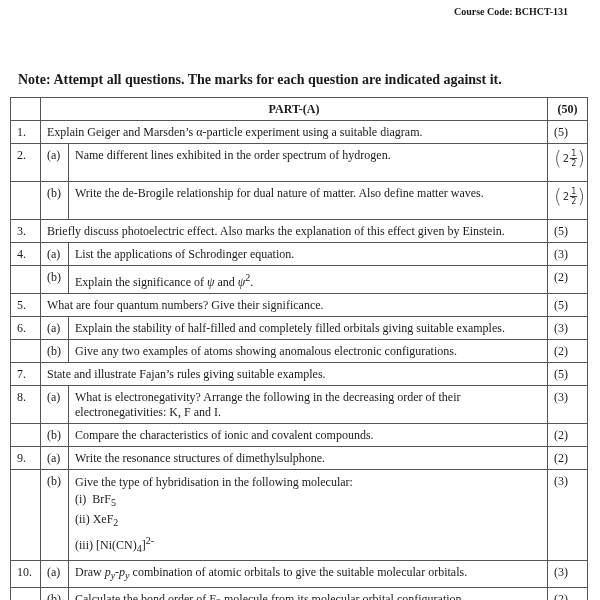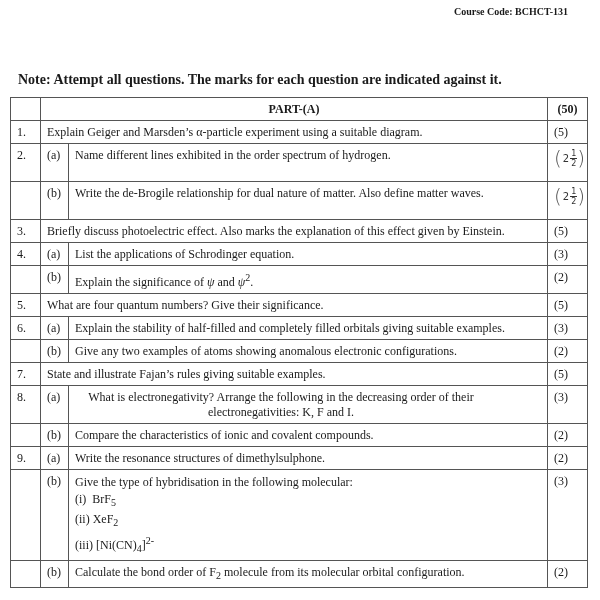--- a/index.html
+++ b/index.html
@@ -154,21 +154,21 @@
 
     <tr class="r">
       <td class="num">7.</td>
       <td colspan="2">State and illustrate Fajan’s rules giving suitable examples.</td>
       <td class="marks">(5)</td>
     </tr>
 
     <tr class="r">
       <td class="num">8.</td>
       <td class="sub">(a)</td>
-      <td style="padding-right:60px;text-align:center;">What is electronegativity? Arrange the following in the decreasing order of their electronegativities: K, F and I.</td>
+      <td style="padding-right:60px;">What is electronegativity? Arrange the following in the decreasing order of their electronegativities: K, F and I.</td>
       <td class="marks">(3)</td>
     </tr>
 
     <tr class="r">
       <td></td>
       <td class="sub">(b)</td>
       <td>Compare the characteristics of ionic and covalent compounds.</td>
       <td class="marks">(2)</td>
     </tr>
 
@@ -184,20 +184,26 @@
       <td class="sub">(b)</td>
       <td>
         <span class="list-item">Give the type of hybridisation in the following molecular:</span>
         <span class="list-item"><span>(i)</span>&nbsp; <span>BrF</span><sub>5</sub></span>
         <span class="list-item"><span>(ii)</span> <span>XeF</span><sub>2</sub></span>
         <span class="list-item"><span>(iii)</span> <span>[Ni(CN)</span><sub>4</sub><span>]</span><sup>2-</sup></span>
       </td>
       <td class="marks">(3)</td>
     </tr>
 
+    <tr class="r">
+      <td class="num">10.</td>
+      <td class="sub">(a)</td>
+      <td><span>Draw </span><i>p</i><sub><i>y</i></sub><span>-</span><i>p</i><sub><i>y</i></sub><span> combination of atomic orbitals to give the suitable molecular orbitals.</span></td>
+      <td class="marks">(3)</td>
+    </tr>
 
     <tr class="r">
       <td></td>
       <td class="sub">(b)</td>
       <td><span>Calculate the bond order of F</span><sub>2</sub><span> molecule from its molecular orbital configuration.</span></td>
       <td class="marks">(2)</td>
     </tr>
 
   </tbody>
 </table>

